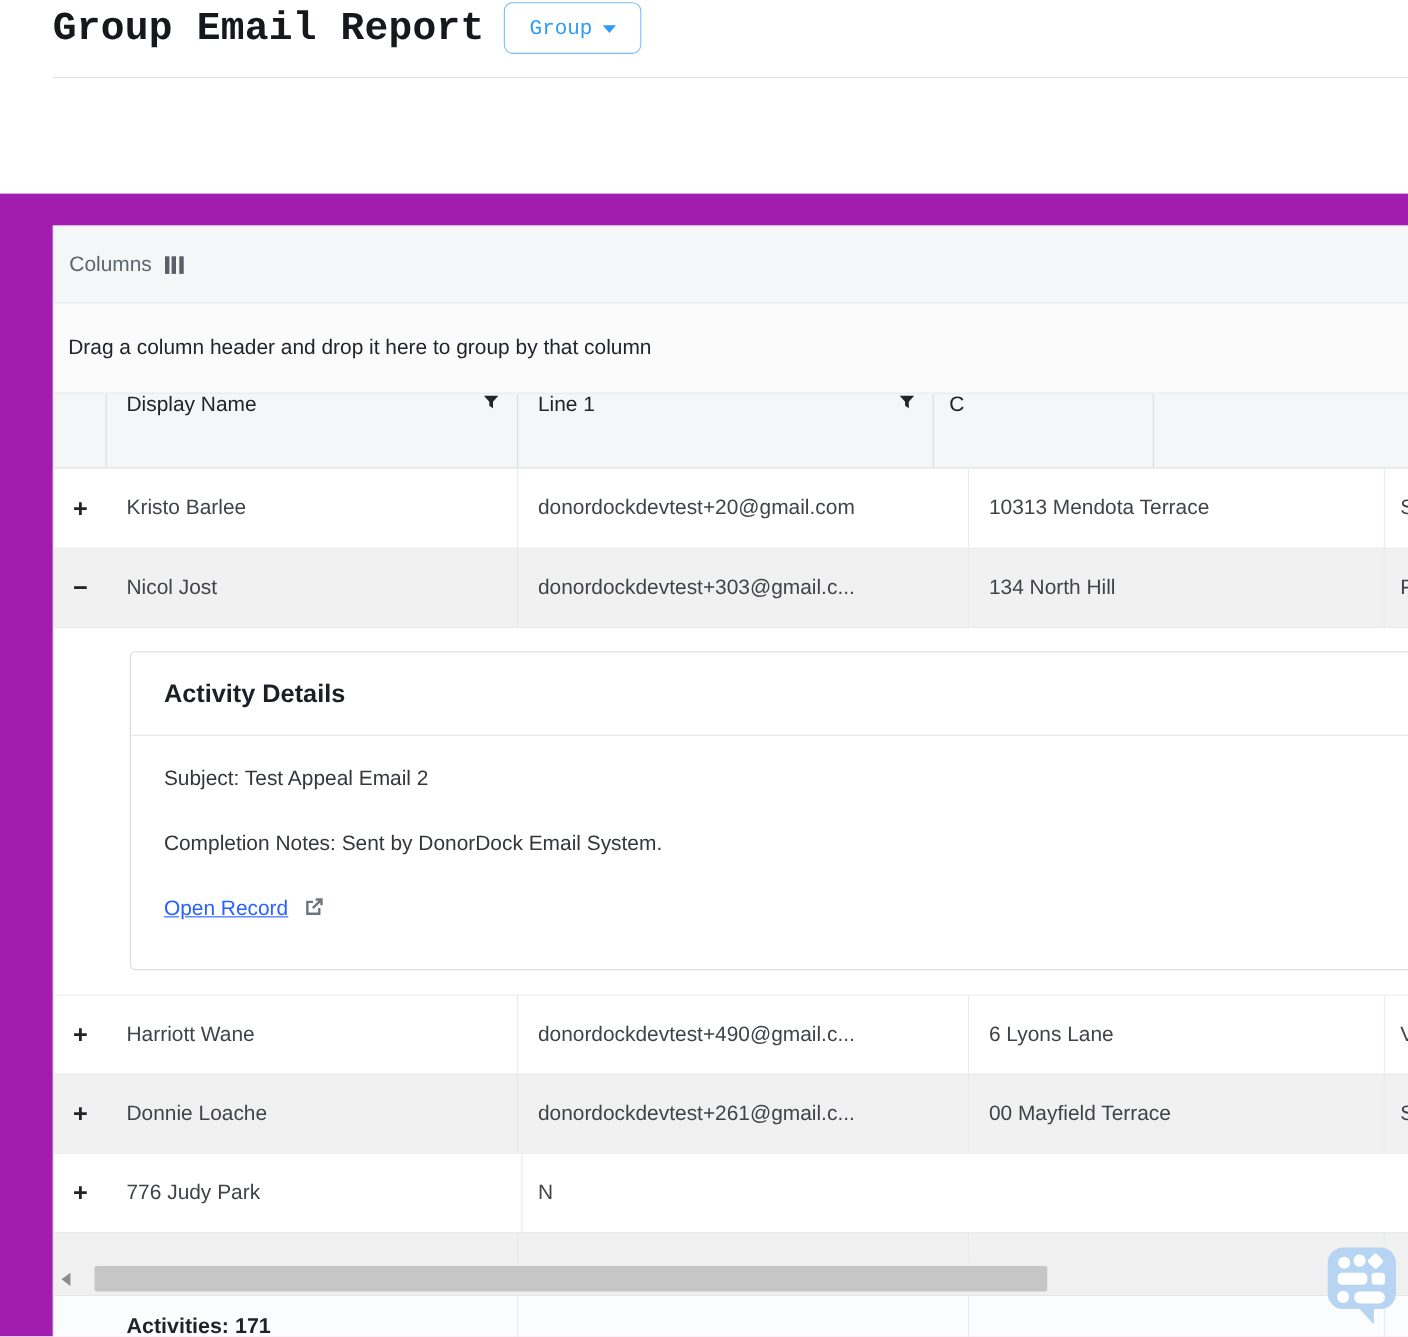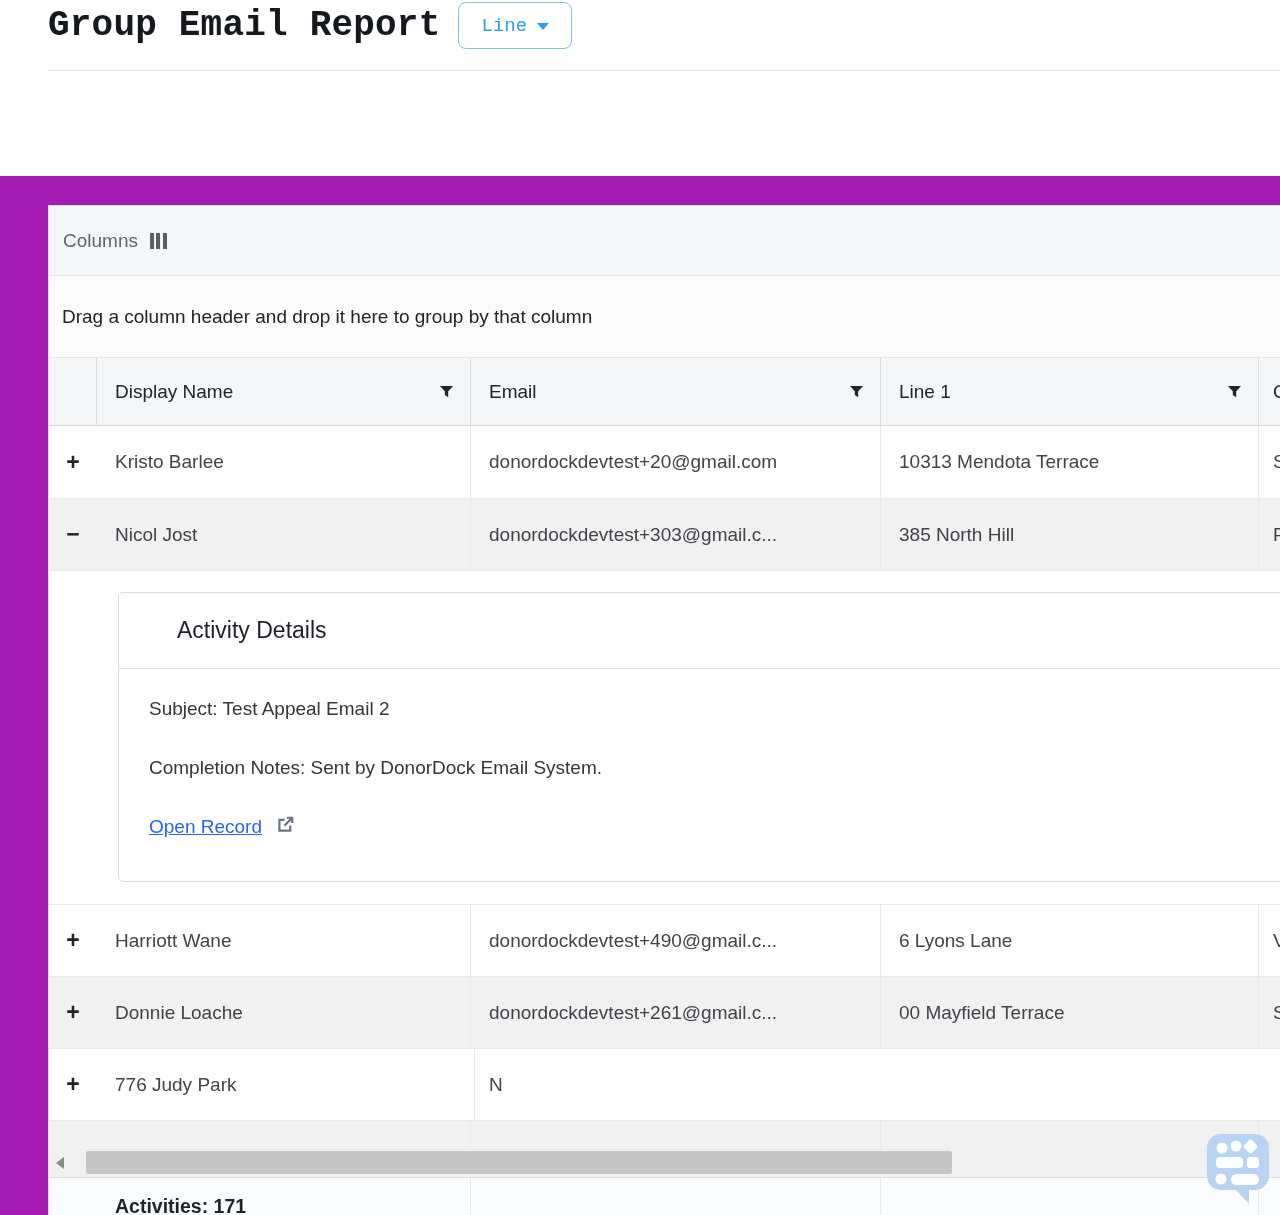--- a/index.html
+++ b/index.html
@@ -26,21 +26,21 @@
   .grid-toolbar { height:70px; display:flex; align-items:center; padding:0 14px; background:#f5f6f7;
                   border-bottom:1px solid #e3e5e7; gap:12px; }
   .grid-toolbar .tlabel { font-size:19px; color:#5c6670; }
   .columns-icon { display:inline-flex; gap:2.5px; cursor:pointer; }
   .columns-icon i { width:4px; height:16px; background:#595f66; display:block; }
   .group-hint { height:82px; display:flex; align-items:center; padding:0 13px; background:#fbfbfc;
                 border-bottom:1px solid #e3e5e7; font-size:19px; color:#212529; }
 
   
   .t-header { display:flex; height:68px; background:#f5f6f7; border-bottom:1px solid #d5d8db; }
-  .t-header .cell { display:flex; align-items:center; font-size:19px; color:#212529;
+  .t-header .cell { display:flex; align-items:flex-start; font-size:19px; color:#212529;
                     padding:0 16px 0 18px; border-right:1px solid #dadde0; }
   .t-header .hlabel { flex:1; }
   .filter-btn { background:none; border:none; cursor:pointer; padding:0; display:flex; align-items:center; }
 
   .c-exp   { width:48px;  flex:none; }
   .c-name  { width:374px; flex:none; }
   .c-email { width:410px; flex:none; }
   .c-line1 { width:378px; flex:none; }
   .c-city  { width:200px; flex:none; }
 
@@ -53,21 +53,21 @@
   .t-row .c-city { padding-left:14px; }
   .t-row .c-exp { justify-content:center; padding:0; }
   .expander { background:none; border:none; font-size:23px; font-weight:700; color:#212529;
               cursor:pointer; line-height:1; font-family:inherit; }
 
   
   .detail-row { height:334px; background:#ffffff; position:relative; }
   .activity-card { position:absolute; left:69px; top:21px; width:1270px; height:290px;
                    background:#ffffff; border:1px solid #d9dcdf; border-radius:5px; }
   .activity-card .card-header { padding:24px 30px; border-bottom:1px solid #e3e6e9; }
-  .activity-card .card-title { font-size:23px; font-weight:400; color:#1c2026;margin-left:28px; }
+  .activity-card .card-title { font-size:23px; font-weight:700; color:#1c2026; }
   .activity-card .card-body { padding:27px 30px; }
   .detail-line { font-size:19px; color:#33363b; line-height:26px; }
   .detail-line.subject { margin-bottom:33px; }
   .detail-line.notes { margin-bottom:32px; }
   .open-record { display:inline-flex; align-items:center; gap:12px; text-decoration:none; cursor:pointer; }
   .open-record .link-text { font-size:19px; color:#2962ff; text-decoration:underline; }
 
   
   .hscroll { height:29px; background:#f0f0f0; display:flex; align-items:center; position:relative; }
   .hscroll-arrow { width:22px; display:flex; justify-content:center; align-items:center; cursor:pointer; }
@@ -85,21 +85,21 @@
   .chat-widget { position:absolute; left:1205px; top:1132px; width:66px; height:72px; cursor:pointer; }
 </style>
 </head>
 <body>
 
 <div class="page">
 
   <div class="page-header">
     <h1 class="page-title">Group Email Report</h1>
     <button class="load-button">
-      <span>Line</span>
+      <span>Group</span>
       <span class="load-caret"></span>
     </button>
   </div>
   <div class="header-divider"></div>
 
   <div class="content-area">
     <div class="grid-panel">
 
       <div class="grid-toolbar">
         <span class="tlabel">Columns</span>
@@ -115,28 +115,20 @@
       <div class="t-header">
         <div class="cell c-exp"></div>
         <div class="cell c-name">
           <span class="hlabel">Display Name</span>
           <button class="filter-btn">
             <svg width="15" height="15" viewBox="0 0 16 16">
                 <path d="M1 2h14L9.8 7.8V14l-3.6-2.4V7.8L1 2z" fill="#212529"></path>
               </svg>
           </button>
         </div>
-        <div class="cell c-email">
-          <span class="hlabel">Email</span>
-          <button class="filter-btn">
-            <svg width="15" height="15" viewBox="0 0 16 16">
-                <path d="M1 2h14L9.8 7.8V14l-3.6-2.4V7.8L1 2z" fill="#212529"></path>
-              </svg>
-          </button>
-        </div>
         <div class="cell c-line1">
           <span class="hlabel">Line 1</span>
           <button class="filter-btn">
             <svg width="15" height="15" viewBox="0 0 16 16">
                 <path d="M1 2h14L9.8 7.8V14l-3.6-2.4V7.8L1 2z" fill="#212529"></path>
               </svg>
           </button>
         </div>
         <div class="cell c-city" style="padding-left:14px;">
           <span class="hlabel">C</span>
@@ -152,21 +144,21 @@
         <div class="cell c-line1">10313 Mendota Terrace</div>
         <div class="cell c-city">S</div>
       </div>
 
       <div class="t-row striped">
         <div class="cell c-exp">
             <button class="expander">−</button>
           </div>
         <div class="cell c-name">Nicol Jost</div>
         <div class="cell c-email">donordockdevtest+303@gmail.c...</div>
-        <div class="cell c-line1">385 North Hill</div>
+        <div class="cell c-line1">134 North Hill</div>
         <div class="cell c-city">P</div>
       </div>
 
       <div class="detail-row">
         <div class="activity-card">
           <div class="card-header">
             <span class="card-title">Activity Details</span>
           </div>
           <div class="card-body">
             <div class="detail-line subject">Subject: Test Appeal Email 2</div>

